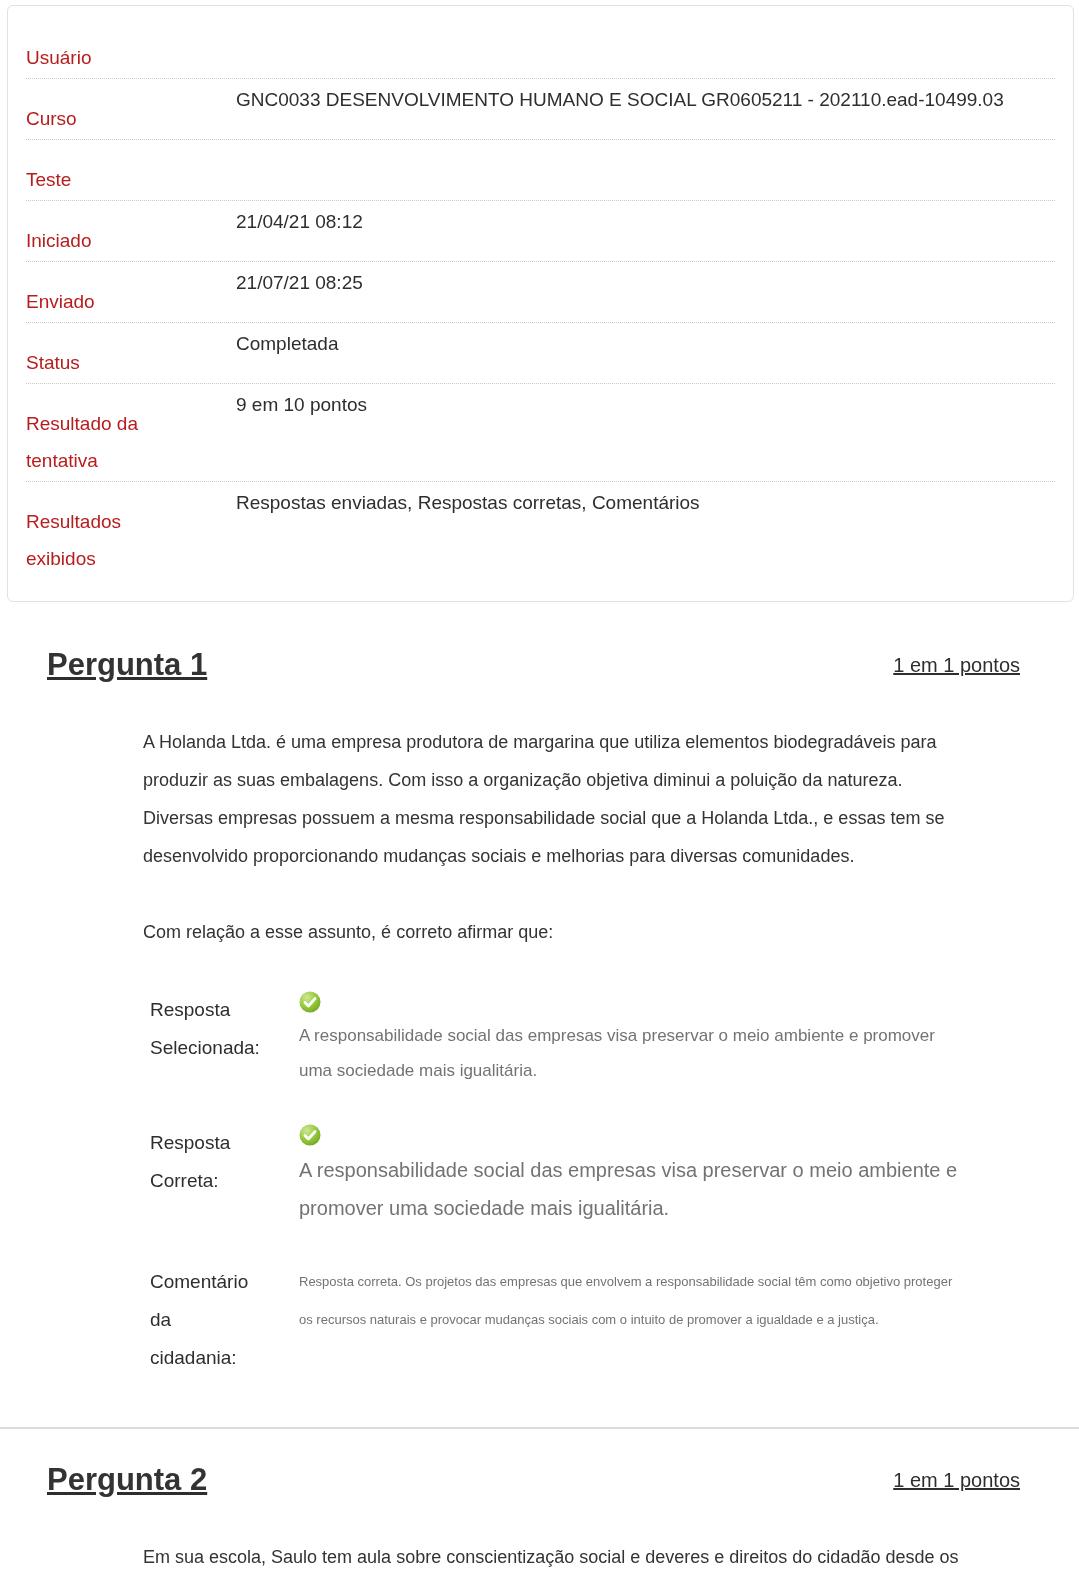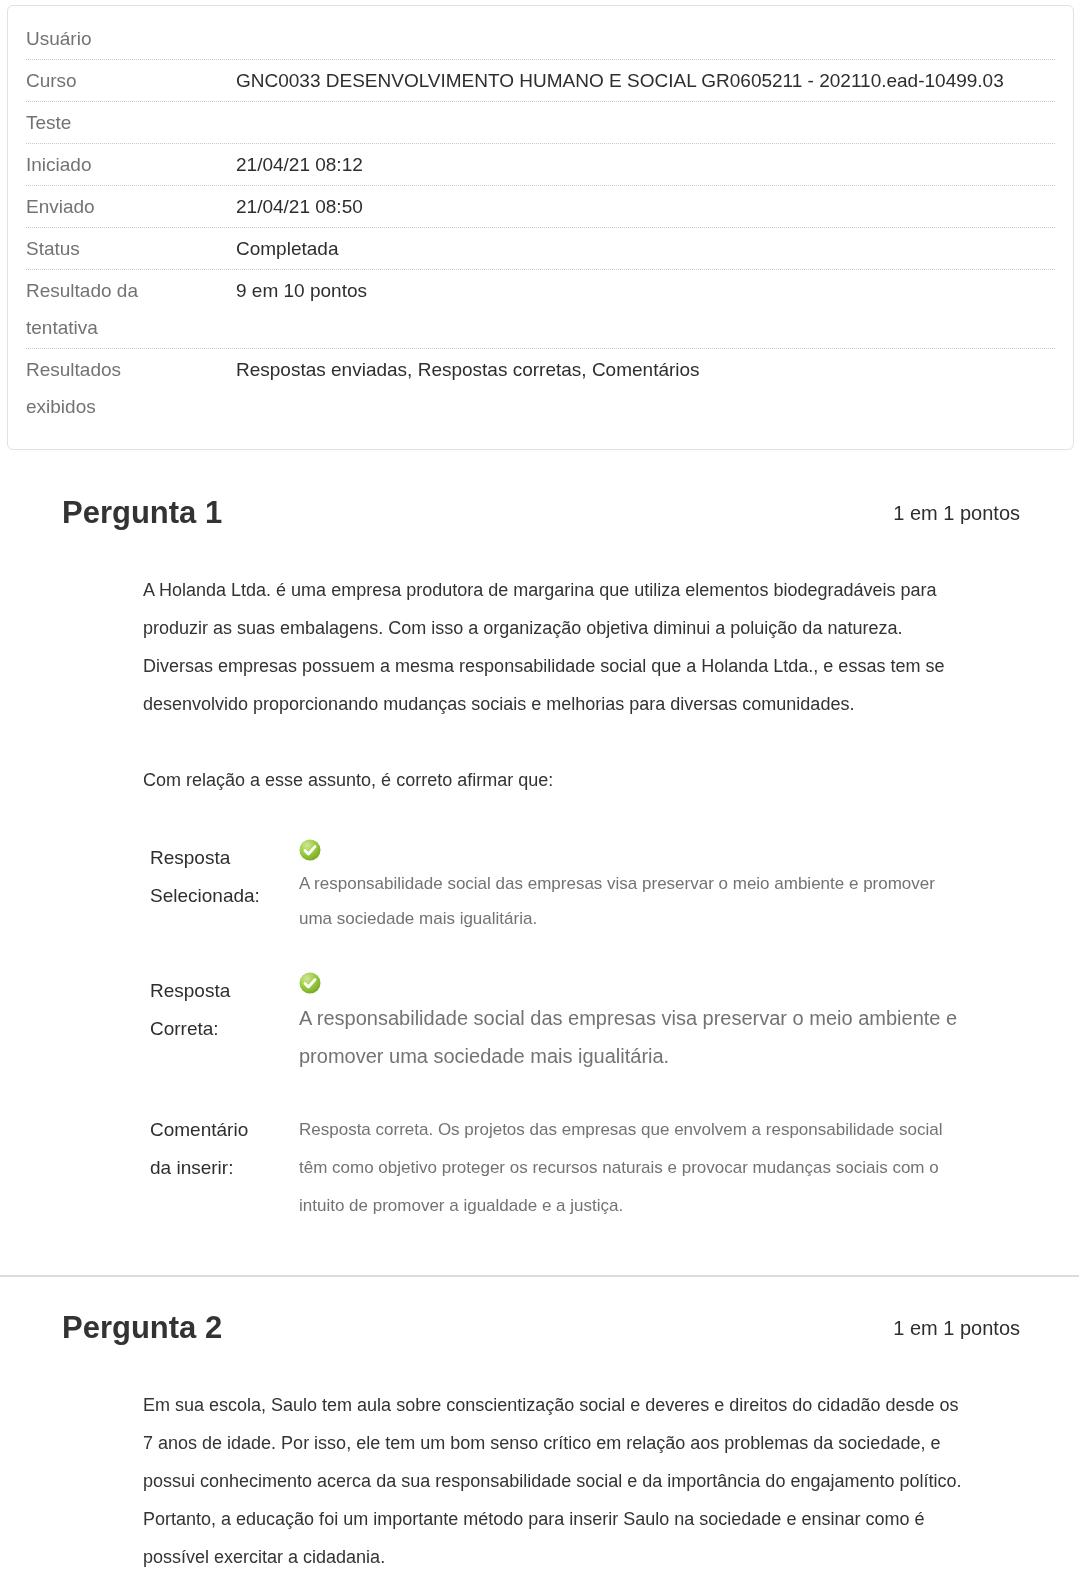--- a/index.html
+++ b/index.html
@@ -24,34 +24,36 @@
   .info-row {
     display: grid;
     grid-template-columns: 210px 1fr;
     padding: 2px 0;
     border-bottom: 1px dotted #c9c9c9;
     font-size: 19px;
     line-height: 37px;
   }
   .info-row:last-child { border-bottom: none; }
   .info-label {
-    color: #737373;
+    color: #b91c1c;
     padding-right: 48px;
+    margin-top: 19px;
   }
   .info-value {
     color: #2e2e2e;
   }
 
   
   .question { margin-top: 43px; }
   .question-header {
     display: flex;
     justify-content: space-between;
     align-items: center;
-    padding: 0 59px 0 62px;
+    padding: 0 59px 0 47px;
+    text-decoration: underline;
   }
   .question-title {
     font-size: 31px;
     font-weight: 700;
     color: #333333;
     line-height: 40px;
   }
   .question-points {
     font-size: 20px;
     color: #2e2e2e;
@@ -90,21 +92,21 @@
   .answer-text {
     font-size: 17px;
     line-height: 35px;
     color: #737373;
   }
   .answer-text.correct {
     font-size: 20px;
     line-height: 38px;
   }
   .answer-text.comment {
-    font-size: 17px;
+    font-size: 13px;
     line-height: 38px;
   }
 
   .section-divider {
     margin-top: 50px;
     border: none;
     border-top: 2px solid #dcdcdc;
     width: 100%;
   }
   .question.after-divider { margin-top: 31px; }
@@ -122,21 +124,21 @@
   </div>
   <div class="info-row">
     <div class="info-label">Teste</div>
   </div>
   <div class="info-row">
     <div class="info-label">Iniciado</div>
     <div class="info-value">21/04/21 08:12</div>
   </div>
   <div class="info-row">
     <div class="info-label">Enviado</div>
-    <div class="info-value">21/04/21 08:50</div>
+    <div class="info-value">21/07/21 08:25</div>
   </div>
   <div class="info-row">
     <div class="info-label">Status</div>
     <div class="info-value">Completada</div>
   </div>
   <div class="info-row">
     <div class="info-label">Resultado da tentativa</div>
     <div class="info-value">9 em 10 pontos</div>
   </div>
   <div class="info-row">
@@ -190,21 +192,21 @@
               </defs>
               <circle cx="11" cy="11" r="10.5" fill="url(#grad-check-2)"></circle>
               <path d="M6 11.6 L9.4 15 L16 7.6" stroke="#ffffff" stroke-width="2.8" fill="none" stroke-linecap="round" stroke-linejoin="round"></path>
             </svg>
           </div>
           <div class="answer-text correct">A responsabilidade social das empresas visa preservar o meio ambiente e promover uma sociedade mais igualitária.</div>
         </div>
       </div>
 
       <div class="answer-row">
-        <div class="answer-label">Comentário da inserir:</div>
+        <div class="answer-label">Comentário da cidadania:</div>
         <div class="answer-content">
           <div class="answer-text comment">Resposta correta. Os projetos das empresas que envolvem a responsabilidade social têm como objetivo proteger os recursos naturais e provocar mudanças sociais com o intuito de promover a igualdade e a justiça.</div>
         </div>
       </div>
 
     </div>
   </div>
 </div>
 
 <hr class="section-divider">

